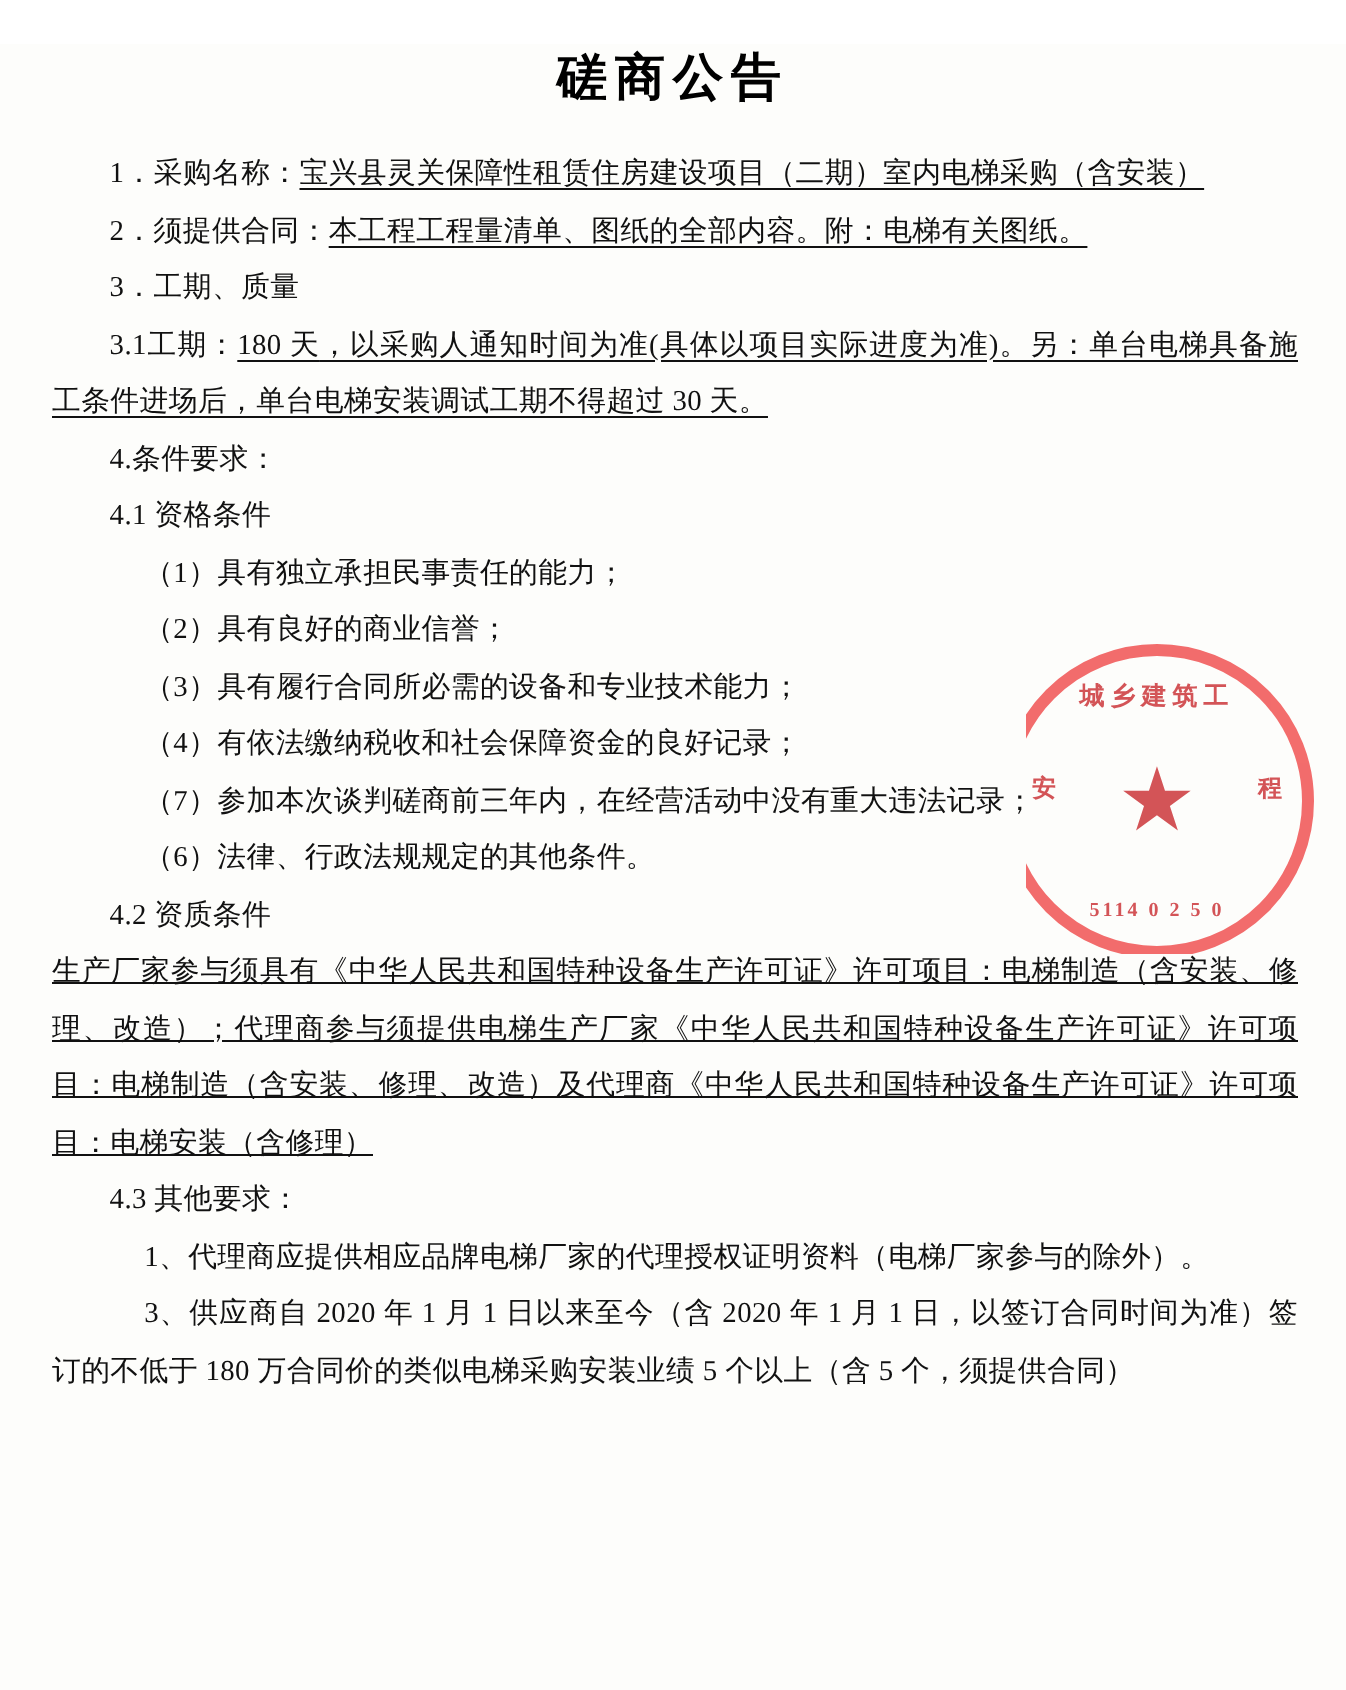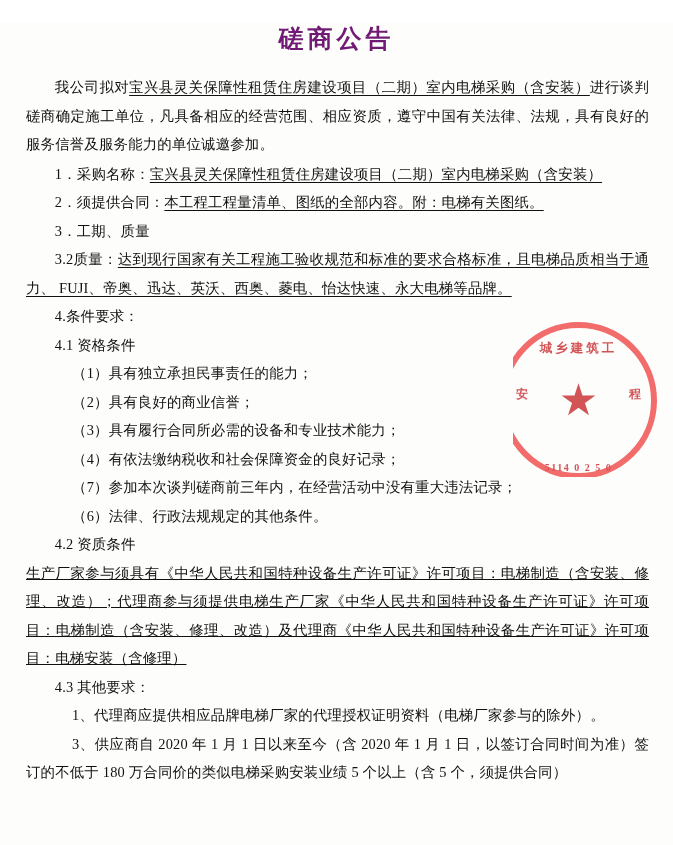--- a/index.html
+++ b/index.html
@@ -22,21 +22,21 @@
     padding: 0;
     box-sizing: border-box;
     background: #fdfdfb;
   }
   .title {
     text-align: center;
     font-size: 25px;
     font-weight: bold;
     letter-spacing: 4px;
     margin: 22px 0 18px 0;
-    color: #701a75;
+    color: #000000;
     font-family: "Liberation Serif", "DejaVu Serif", serif;
   }
   .body-wrap {
     padding: 0 24px 0 26px;
     font-size: 14.4px;
     line-height: 28.5px;
     letter-spacing: 0.2px;
   }
   p {
     margin: 0;
@@ -100,21 +100,21 @@
     position: absolute;
     left: 0;
     width: 100%;
     text-align: center;
     color: #c8252a;
     font-size: 12.5px;
     letter-spacing: 3px;
     font-weight: bold;
   }
   .seal-text-top { top: 12px; }
-  .seal-text-bottom { bottom: 0; font-size: 10px; letter-spacing: 1.5px; }
+  .seal-text-bottom { bottom: 12px; font-size: 10px; letter-spacing: 1.5px; }
   .seal-arc-left, .seal-arc-right {
     position: absolute;
     color: #c8252a;
     font-size: 12px;
     font-weight: bold;
   }
   .seal-arc-left { left: 10px; top: 58px; }
   .seal-arc-right { right: 10px; top: 58px; }
   .hide-clip {
     position: absolute;
@@ -129,30 +129,29 @@
 </style>
 </head>
 <body>
 
 <div class="page">
 
   <div class="title">磋商公告</div>
 
   <div class="body-wrap">
 
-    <p class="para just"><span>我公司拟对</span><span class="u">宝兴县灵关保障性租赁住房建设项目（二期）室内电梯采购（含安装）</span><span>进行谈判磋商确定施工单位，凡具备相应的经营范围、相应资质，遵守中国有关法律、法规，具有良好的服务信誉及服务能力的单位诚邀参加。</span></p>
 
     <p class="item just"><span>1．</span><span class="b">采购名称：</span><span class="u">宝兴县灵关保障性租赁住房建设项目（二期）室内电梯采购（含安装）</span></p>
 
     <p class="item just"><span>2．</span><span class="b">须提供合同：</span><span class="u">本工程工程量清单、图纸的全部内容。附：电梯有关图纸。</span></p>
 
     <p class="item b">3．工期、质量</p>
 
+    <p class="sub just"><span>3.1</span><span class="b">工期：</span><span class="u">180 天</span><span class="u">，以采购人通知时间为准(具体以项目实际进度为准)。另：单台电梯具备施工条件进场后，单台电梯安装调试工期不得超过 30 天。</span></p>
 
-    <p class="sub just"><span>3.2</span><span class="b">质量：</span><span class="u">达到现行国家有关工程施工验收规范和标准的要求合格标准，且电梯品质相当于通力、 FUJI、帝奥、迅达、英沃、西奥、菱电、怡达快速、永大电梯等品牌。</span></p>
 
     <p class="item b">4.条件要求：</p>
 
     <p class="sub b">4.1 资格条件</p>
 
     <p class="lvl3 just">（1）具有独立承担民事责任的能力；</p>
     <p class="lvl3 just">（2）具有良好的商业信誉；</p>
     <p class="lvl3 just">（3）具有履行合同所必需的设备和专业技术能力；</p>
     <p class="lvl3 just">（4）有依法缴纳税收和社会保障资金的良好记录；</p>
     <p class="lvl3 just">（7）参加本次谈判磋商前三年内，在经营活动中没有重大违法记录；</p>

